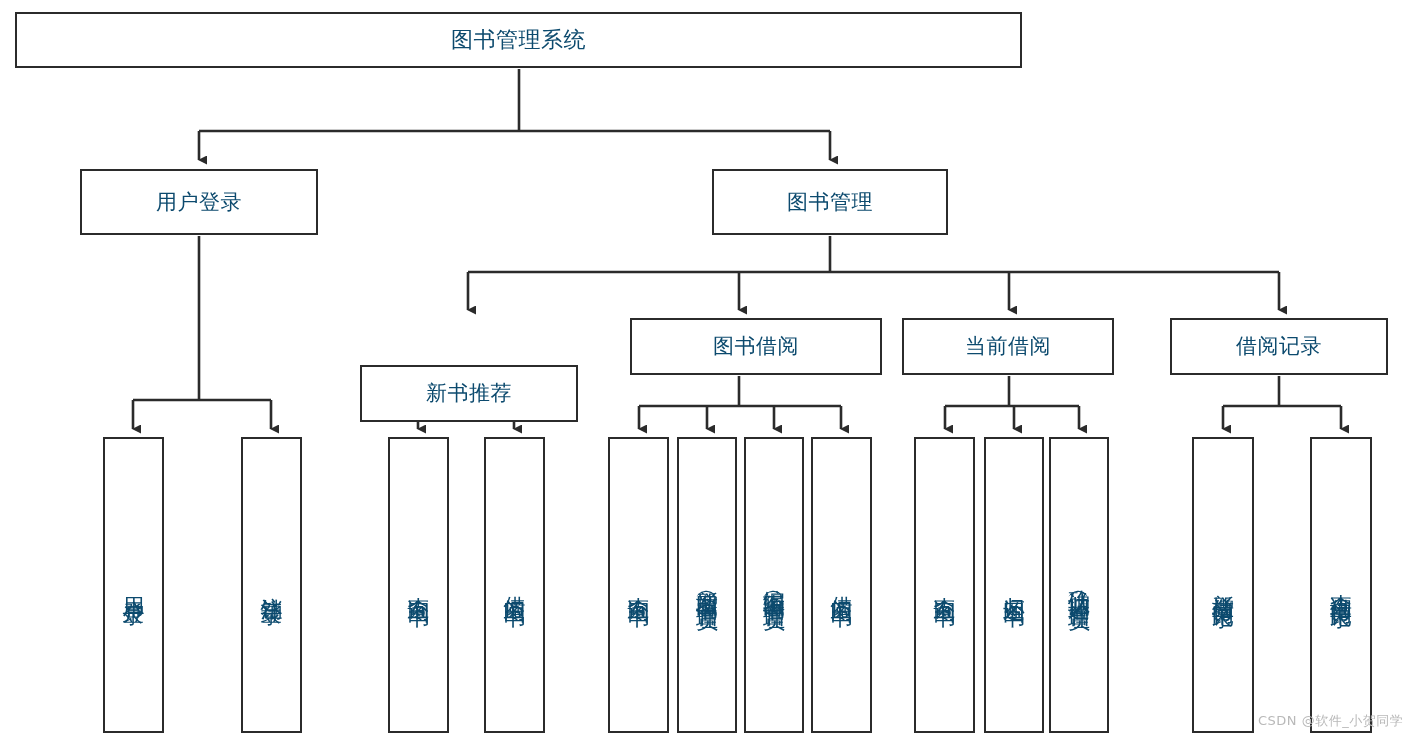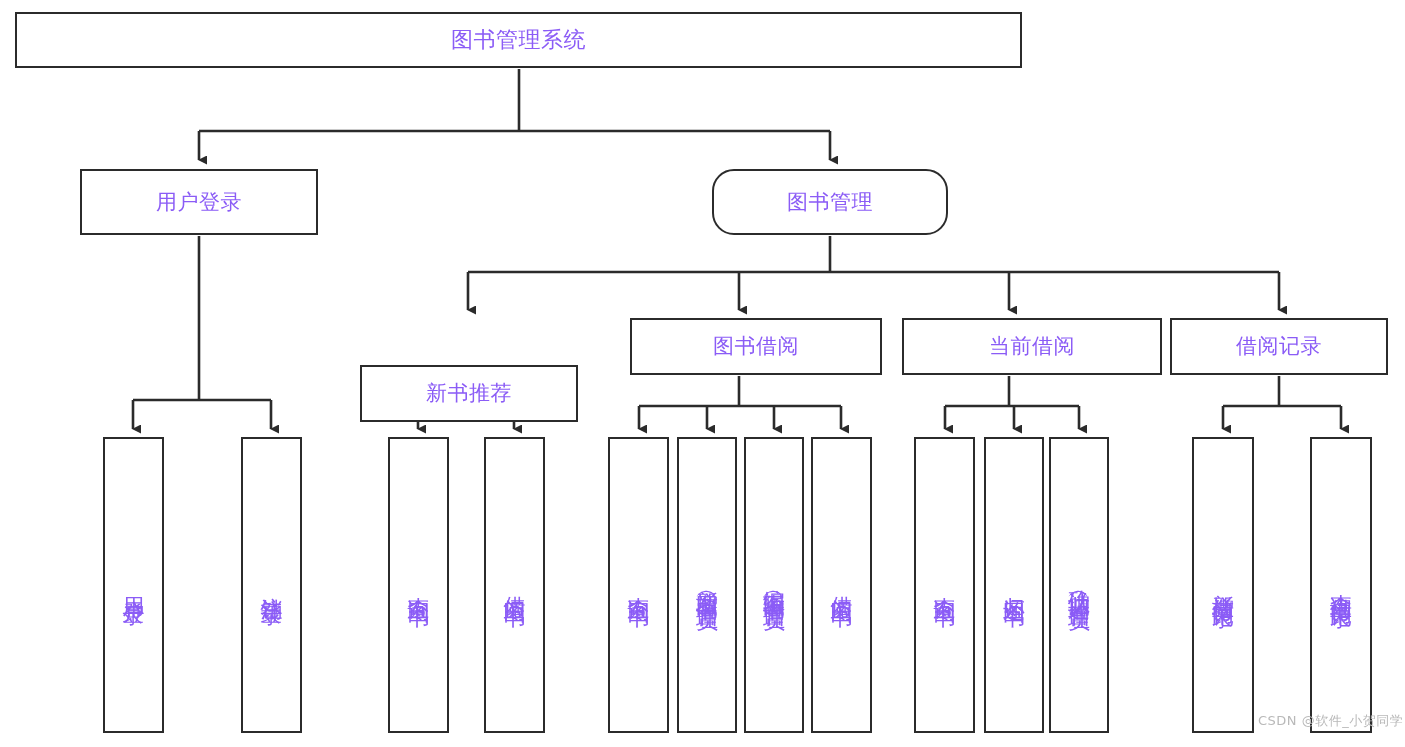--- a/index.html
+++ b/index.html
@@ -30,21 +30,21 @@
     position: absolute;
     box-sizing: border-box;
     background: #ffffff;
     border: 2px solid #2b2b2b;
     display: flex;
     align-items: center;
     justify-content: center;
     z-index: 2;
   }
   .node-label {
-    color: #8b5cf6;
+    color: #0c4a6e;
     letter-spacing: 0.5px;
     line-height: 1.18;
     text-align: center;
     white-space: nowrap;
   }
   
   .node.horiz .node-label {
     font-size: 21px;
     writing-mode: horizontal-tb;
   }
@@ -135,33 +135,33 @@
   </svg>
 
   <div class="node horiz root" style="left:15px; top:12px; width:1007px; height:56px;">
     <span class="node-label">图书管理系统</span>
   </div>
 
   <div class="node horiz" style="left:80px; top:169px; width:238px; height:66px;">
     <span class="node-label">用户登录</span>
   </div>
 
-  <div class="node horiz" style="left:712px; top:169px; width:236px; height:66px;border-radius:22px;">
+  <div class="node horiz" style="left:712px; top:169px; width:236px; height:66px;">
     <span class="node-label">图书管理</span>
   </div>
 
   <div class="node horiz" style="left:360px; top:318px; width:218px; height:57px;margin-top:47px;">
     <span class="node-label">新书推荐</span>
   </div>
 
   <div class="node horiz" style="left:630px; top:318px; width:252px; height:57px;">
     <span class="node-label">图书借阅</span>
   </div>
 
-  <div class="node horiz" style="left:902px; top:318px; width:260px; height:57px;">
+  <div class="node horiz" style="left:902px; top:318px; width:212px; height:57px;">
     <span class="node-label">当前借阅</span>
   </div>
 
   <div class="node horiz" style="left:1170px; top:318px; width:218px; height:57px;justify-content:center;">
     <span class="node-label">借阅记录</span>
   </div>
 
   <div class="node vert" style="left:103px; top:437px; width:61px; height:296px;">
     <span class="node-label">用户登录</span>
   </div>

